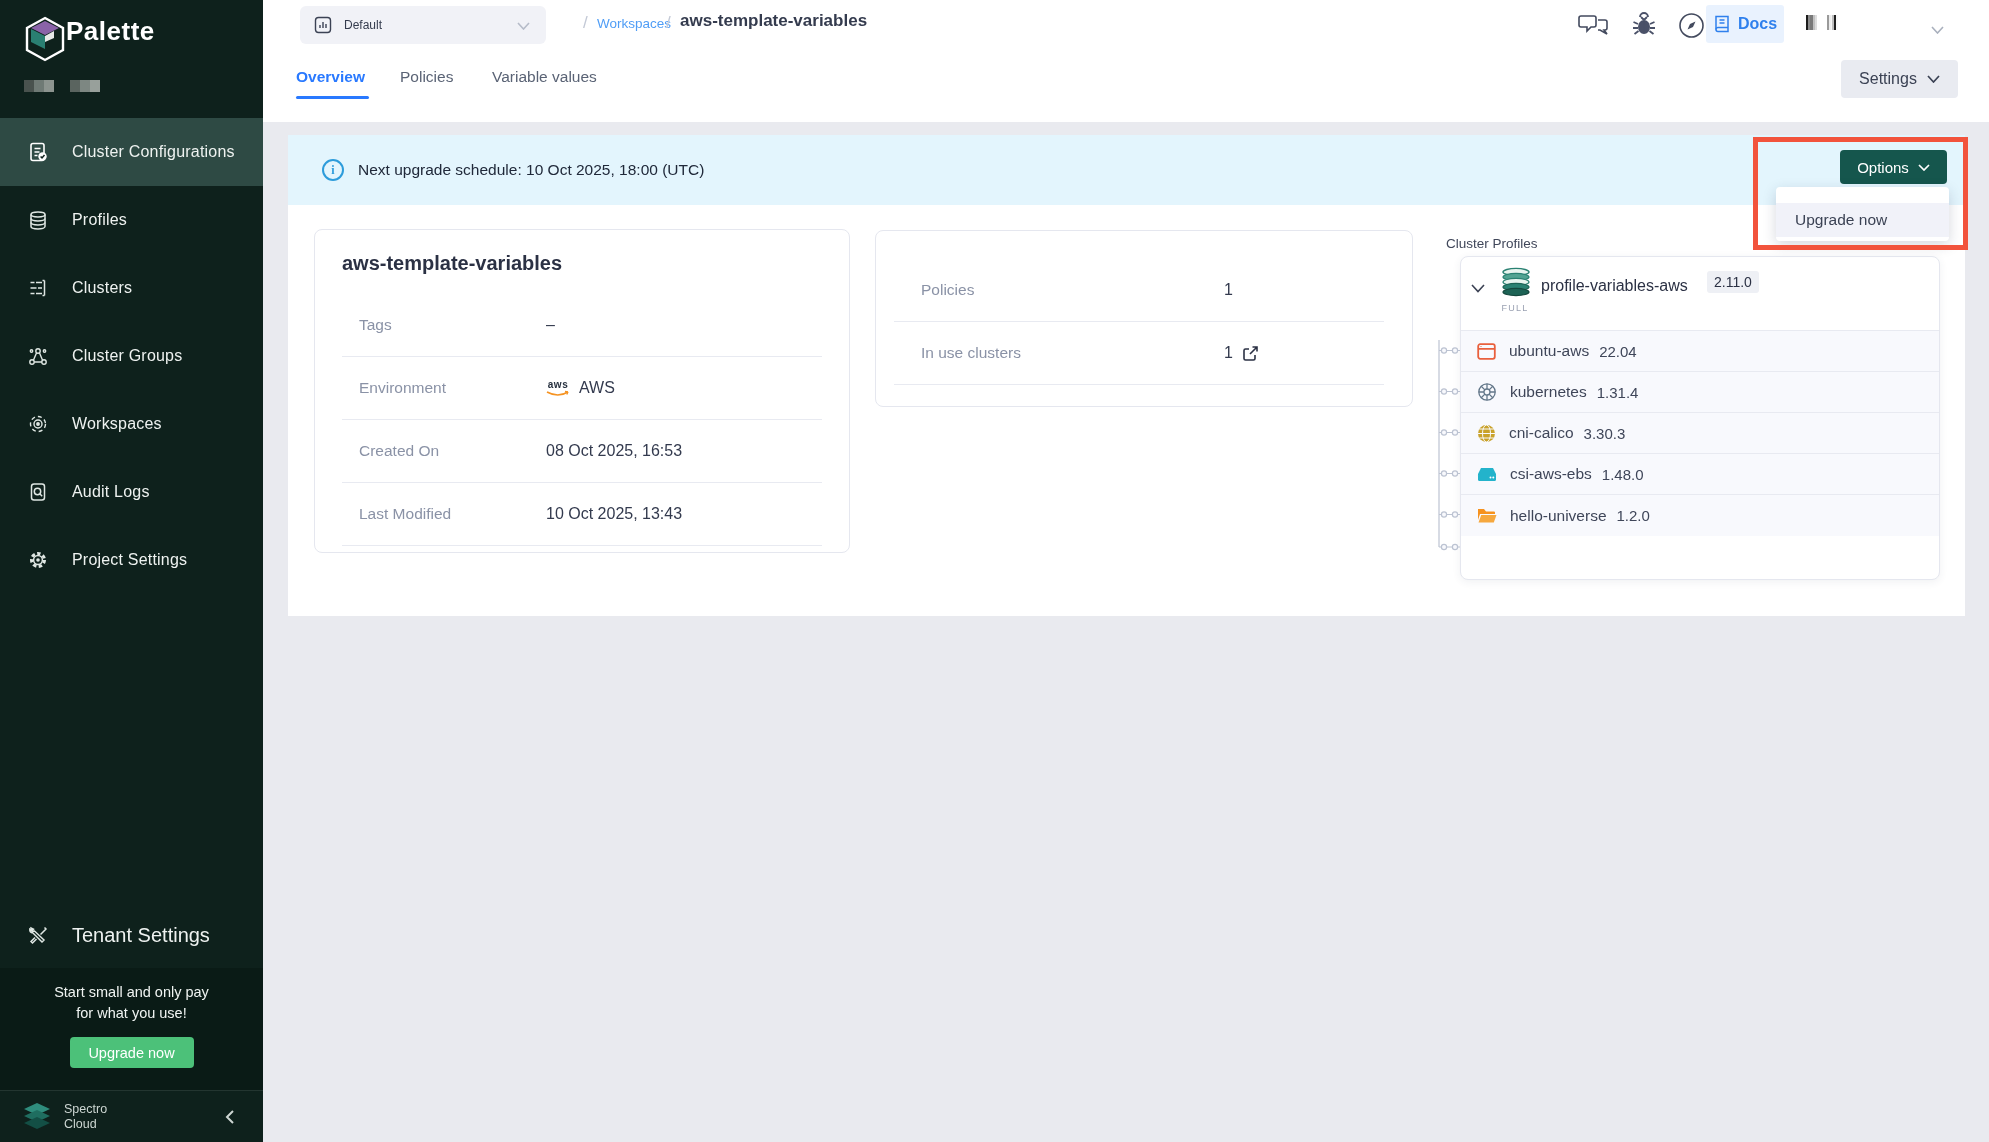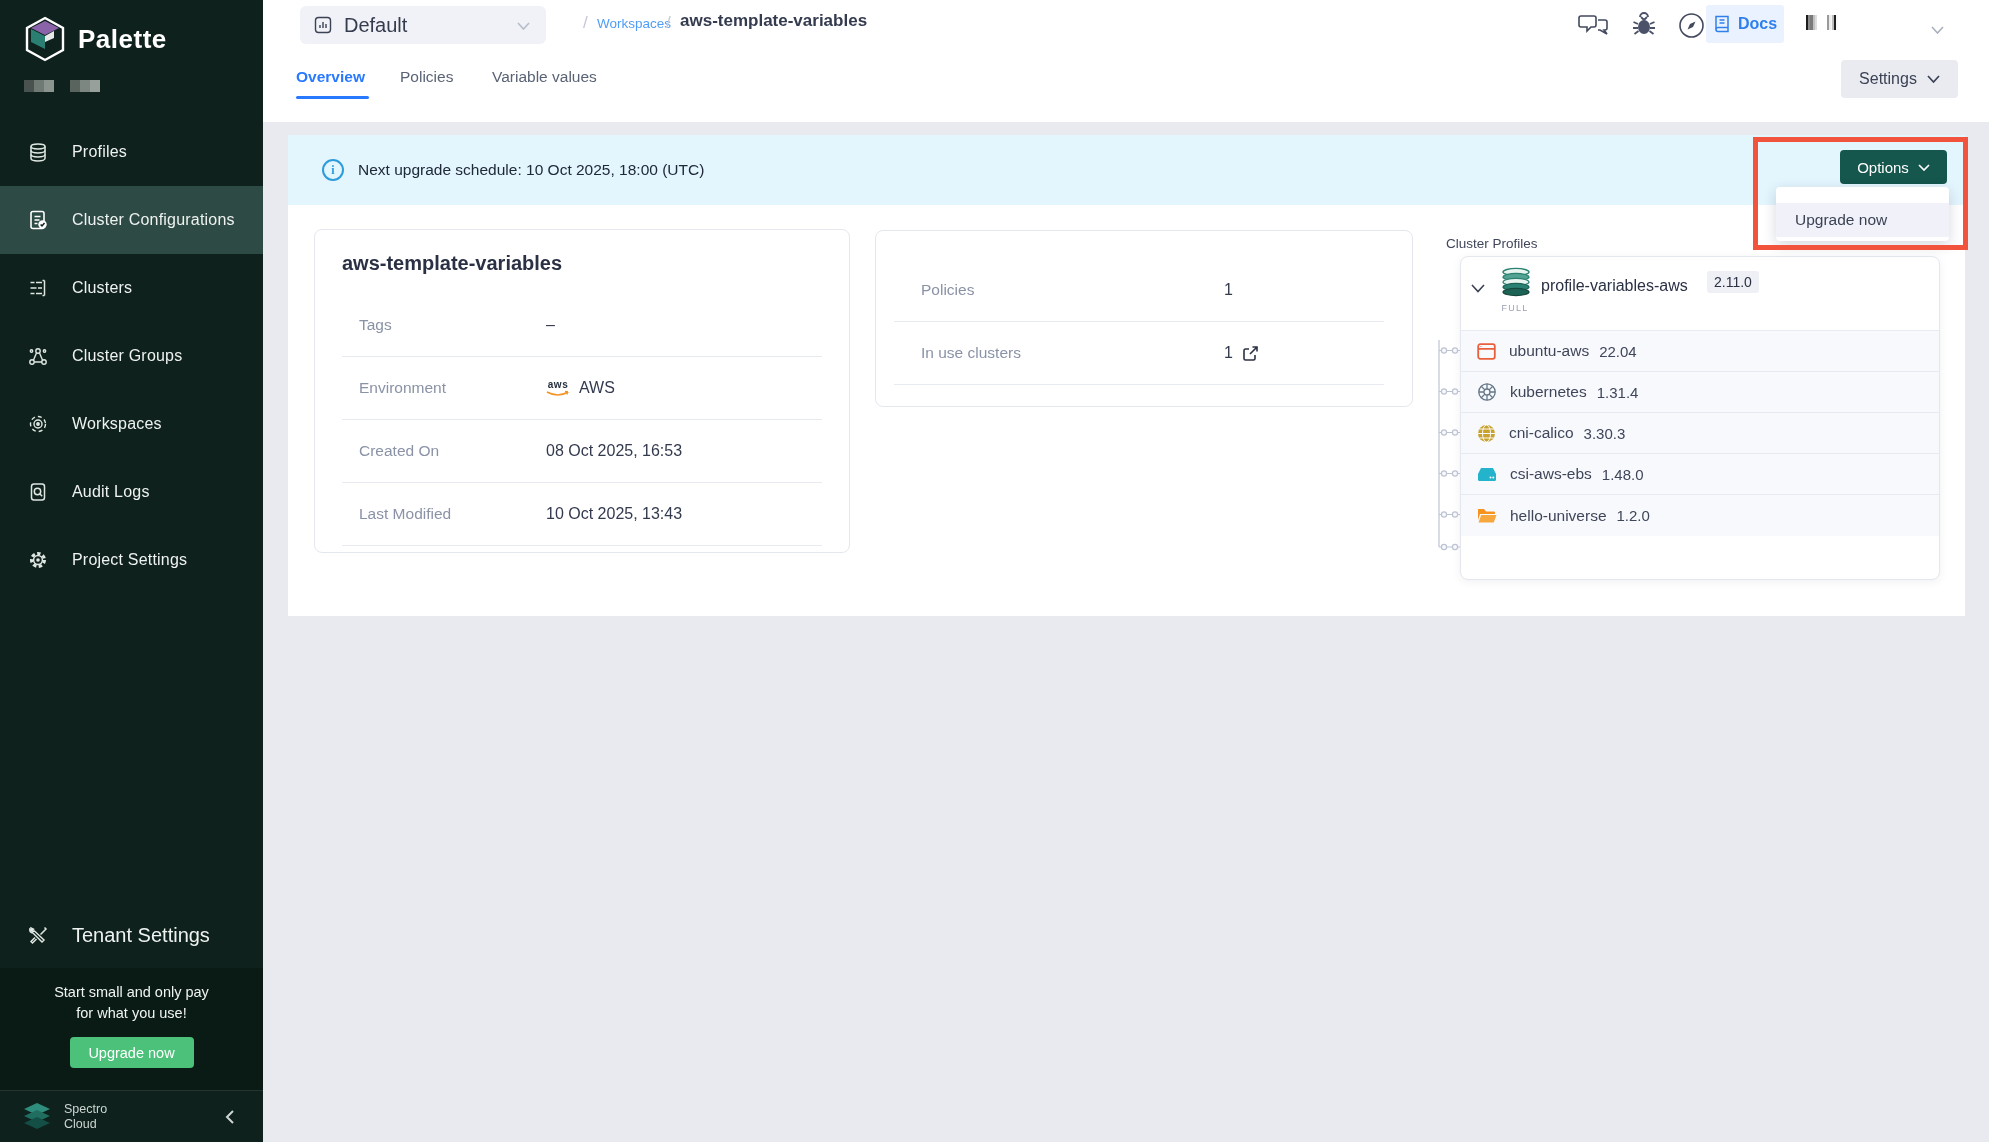--- a/index.html
+++ b/index.html
@@ -1,21 +1,21 @@
 <!DOCTYPE html>
 <html><head>
 <meta charset="utf-8">
 <style>
   * { margin:0; padding:0; box-sizing:border-box; }
   body { font-family:"Liberation Sans", sans-serif; background:#e9eaef; }
   .app { position:relative; width:1989px; height:1142px; background:#e9eaef; overflow:hidden; }
 
   
   .sidebar { position:absolute; left:0; top:0; width:263px; height:1142px; background:#0e211c; z-index:20; }
-  .logo-row { position:absolute; left:24px; top:16px; display:flex; align-items:center; gap:12px; }
+  .logo-row { position:absolute; left:24px; top:16px; display:flex; align-items:flex-start; }
   .logo-text { color:#ffffff; font-size:26px; font-weight:600; letter-spacing:.5px; }
   .redact-row { position:absolute; left:24px; top:80px; display:flex; gap:16px; }
   .redact-bar { display:flex; height:12px; }
   .redact-bar span { width:10px; height:12px; display:block; }
   .nav { position:absolute; left:0; top:118px; width:263px; }
   .nav-item { display:flex; align-items:center; gap:23px; height:68px; padding-left:27px; cursor:pointer; }
   .nav-item.active { background:#2e4a44; }
   .nav-item .lbl { color:#eef2f0; font-size:16px; font-weight:500; letter-spacing:.2px; }
   .icn { display:inline-flex; align-items:center; justify-content:center; }
 
@@ -25,21 +25,21 @@
   .promo .pline { color:#f0f4f2; font-size:14.5px; line-height:21px; }
   .promo .pline:first-child { padding-top:14px; }
   .upgrade-btn { margin:13px auto 0; width:124px; height:31px; background:#4cc179; border:none; border-radius:4px; color:#ffffff; font-size:14.5px; font-weight:500; font-family:inherit; cursor:pointer; display:block; }
   .side-footer { position:absolute; left:0; top:1090px; width:263px; height:52px; border-top:1px solid rgba(255,255,255,.09); display:flex; align-items:center; padding-left:20px; }
   .brand-text { margin-left:10px; color:#cdd6d2; font-size:12.5px; line-height:15px; }
   .collapse { position:absolute; right:28px; top:18px; cursor:pointer; }
 
   
   .topbar { position:absolute; left:263px; top:0; width:1726px; height:122px; background:#ffffff; z-index:5; }
   .proj-select { position:absolute; left:37px; top:6px; width:246px; height:38px; background:#f1f2f7; border-radius:6px; display:flex; align-items:center; cursor:pointer; }
-  .proj-select .txt { margin-left:11px; font-size:20px; color:#353c4e; }
+  .proj-select .txt { margin-left:11px; font-size:12px; color:#353c4e; }
   .proj-select .chev { position:absolute; right:16px; }
   .crumb-slash { position:absolute; top:13px; color:#c3c9d6; font-size:17px; }
   .crumb-link { position:absolute; top:16px; color:#4f9df6; font-size:13.5px; cursor:pointer; }
   .crumb-current { position:absolute; top:11px; color:#343b4e; font-size:17px; font-weight:600; }
   .top-icon { position:absolute; top:12px; cursor:pointer; }
   .docs-btn { position:absolute; left:1443px; top:5px; width:78px; height:38px; background:#e9f2fe; border-radius:3px; display:flex; align-items:center; justify-content:center; gap:7px; cursor:pointer; }
   .docs-btn .txt { color:#2f80ed; font-size:16px; font-weight:600; }
   .user-redact { position:absolute; left:1543px; top:15px; display:flex; gap:10px; }
   .user-redact .grp { display:flex; height:15px; }
   .user-redact span { width:11px; height:15px; display:block; }
@@ -115,41 +115,41 @@
           <span style="background:#8c948f"></span>
         </span>
       <span class="redact-bar">
           <span style="background:#5a645f"></span>
           <span style="background:#7d8782"></span>
           <span style="background:#98a09b"></span>
         </span>
     </div>
 
     <div class="nav">
+      <div class="nav-item active">
+        <span class="icn">
+          <svg width="22" height="22" viewBox="0 0 22 22" fill="none">
+            <rect x="4" y="2.5" width="13" height="17" rx="2" stroke="#ffffff" stroke-width="1.6"></rect>
+            <path d="M7.5,7.5 h6 M7.5,11 h5 M7.5,14.5 h3" stroke="#ffffff" stroke-width="1.5"></path>
+            <circle cx="15.5" cy="15.5" r="4.2" fill="#ffffff"></circle>
+            <path d="M13.6,15.5 l1.4,1.4 l2.5,-2.8" stroke="#0e211c" stroke-width="1.5" fill="none"></path>
+          </svg>
+        </span>
+        <span class="lbl">Cluster Configurations</span>
+      </div>
       <div class="nav-item">
         <span class="icn">
           <svg width="22" height="22" viewBox="0 0 22 22" fill="none" stroke="#dfe7e3" stroke-width="1.5">
             <ellipse cx="11" cy="5.5" rx="7" ry="2.4"></ellipse>
             <path d="M4,9.5 a7,2.4 0 0 0 14,0"></path>
             <path d="M4,13.5 a7,2.4 0 0 0 14,0"></path>
             <path d="M4,5.5 v12 a7,2.4 0 0 0 14,0 v-12"></path>
           </svg>
         </span>
         <span class="lbl">Profiles</span>
-      </div>
-      <div class="nav-item active">
-        <span class="icn">
-          <svg width="22" height="22" viewBox="0 0 22 22" fill="none">
-            <rect x="4" y="2.5" width="13" height="17" rx="2" stroke="#ffffff" stroke-width="1.6"></rect>
-            <path d="M7.5,7.5 h6 M7.5,11 h5 M7.5,14.5 h3" stroke="#ffffff" stroke-width="1.5"></path>
-            <circle cx="15.5" cy="15.5" r="4.2" fill="#ffffff"></circle>
-            <path d="M13.6,15.5 l1.4,1.4 l2.5,-2.8" stroke="#0e211c" stroke-width="1.5" fill="none"></path>
-          </svg>
-        </span>
-        <span class="lbl">Cluster Configurations</span>
       </div>
       <div class="nav-item">
         <span class="icn">
           <svg width="22" height="22" viewBox="0 0 22 22" fill="none" stroke="#dfe7e3" stroke-width="1.5">
             <path d="M3.5,5.5 h4 M9,5.5 h6 M3.5,11 h6 M11,11 h4 M3.5,16.5 h4 M9,16.5 h6"></path>
             <path d="M17.5,3.5 v15"></path>
             <path d="M15.5,3.5 h2 M15.5,18.5 h2"></path>
           </svg>
         </span>
         <span class="lbl">Clusters</span>

